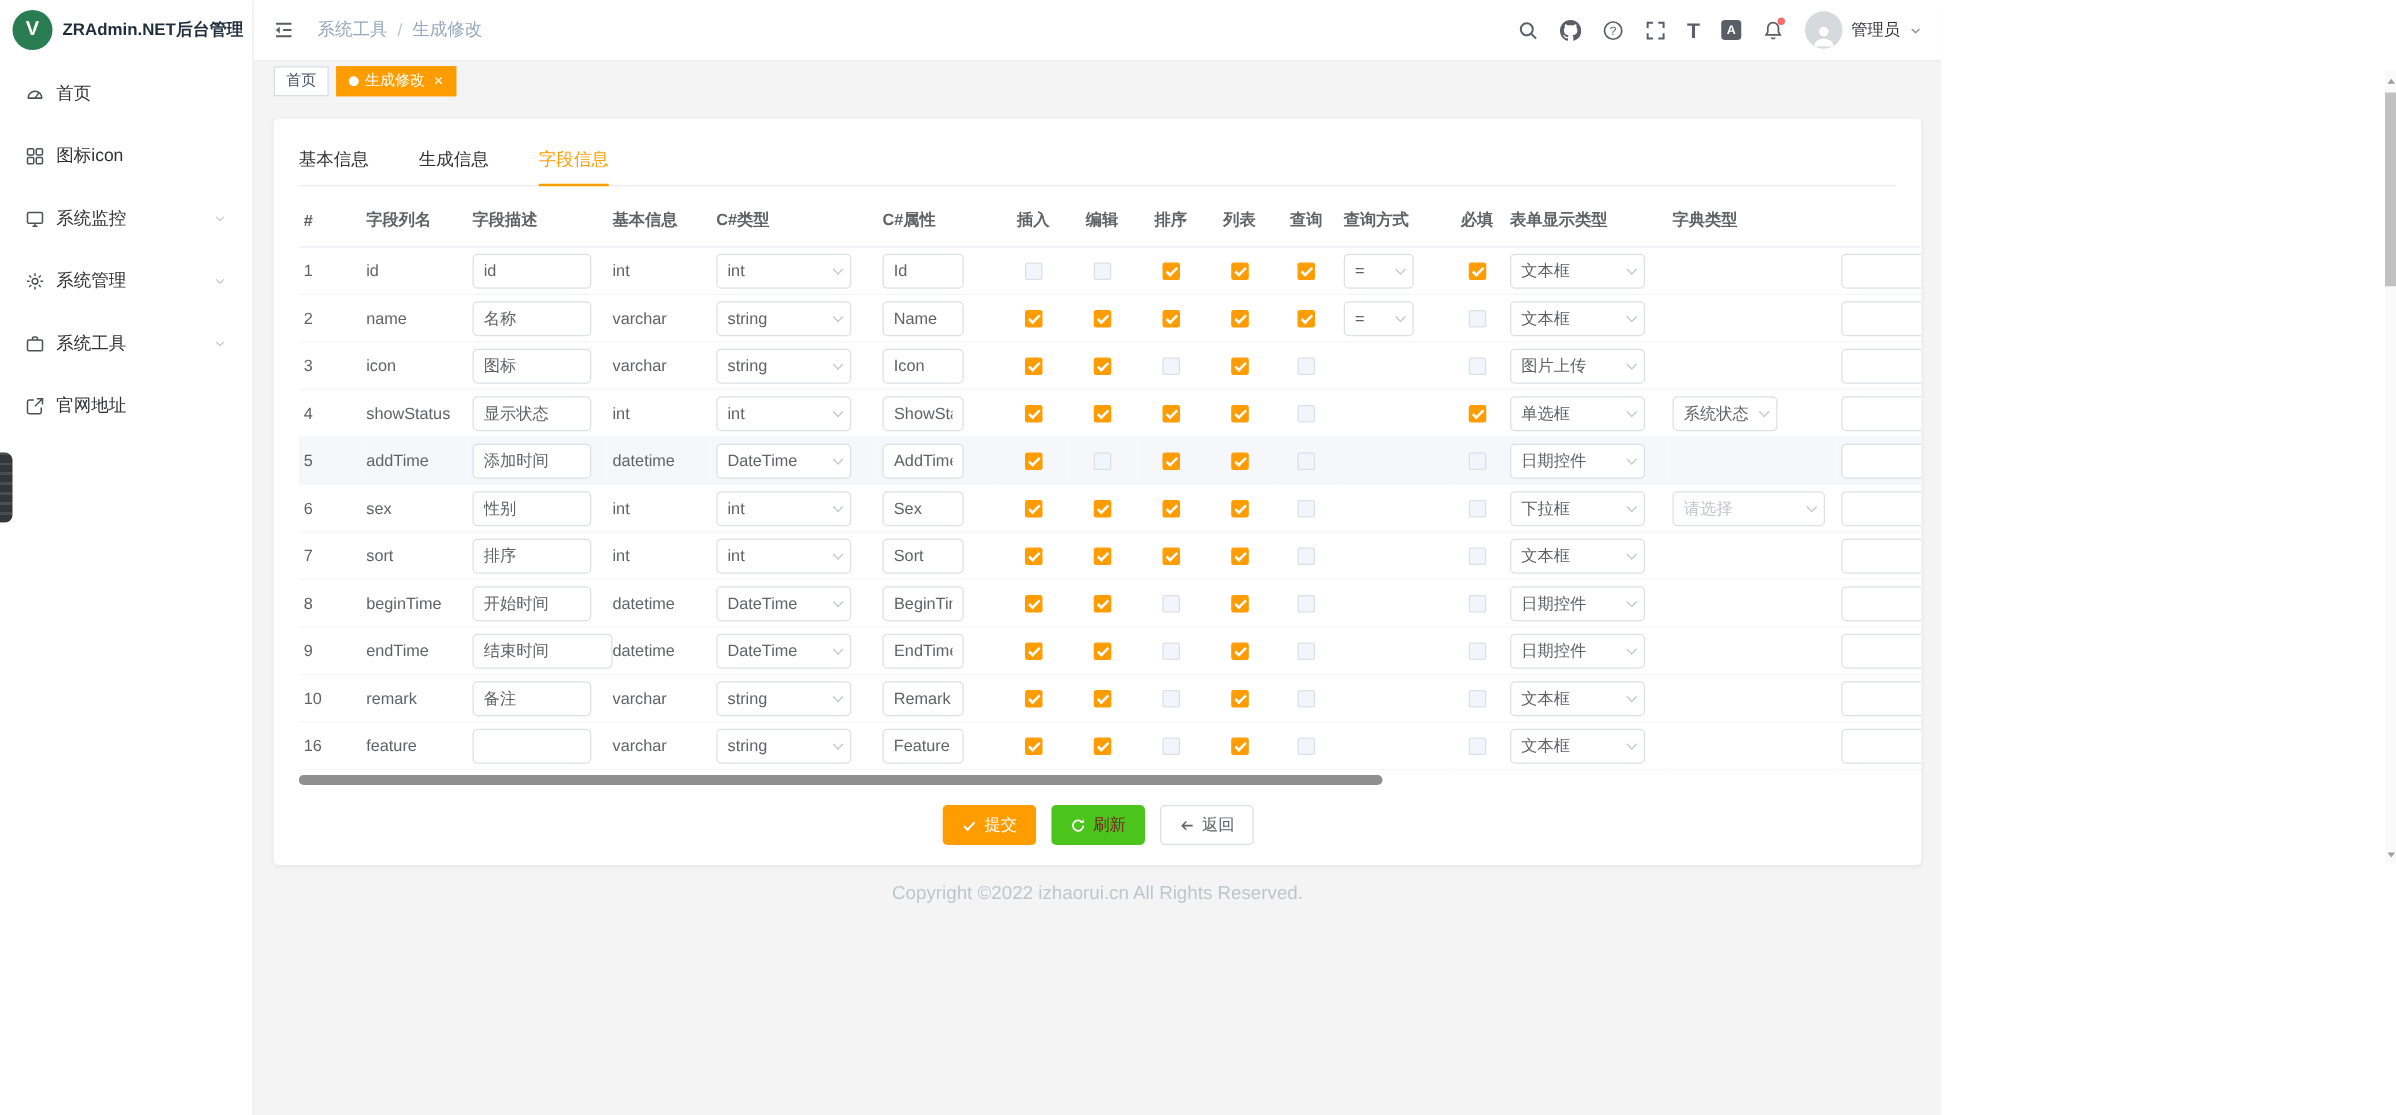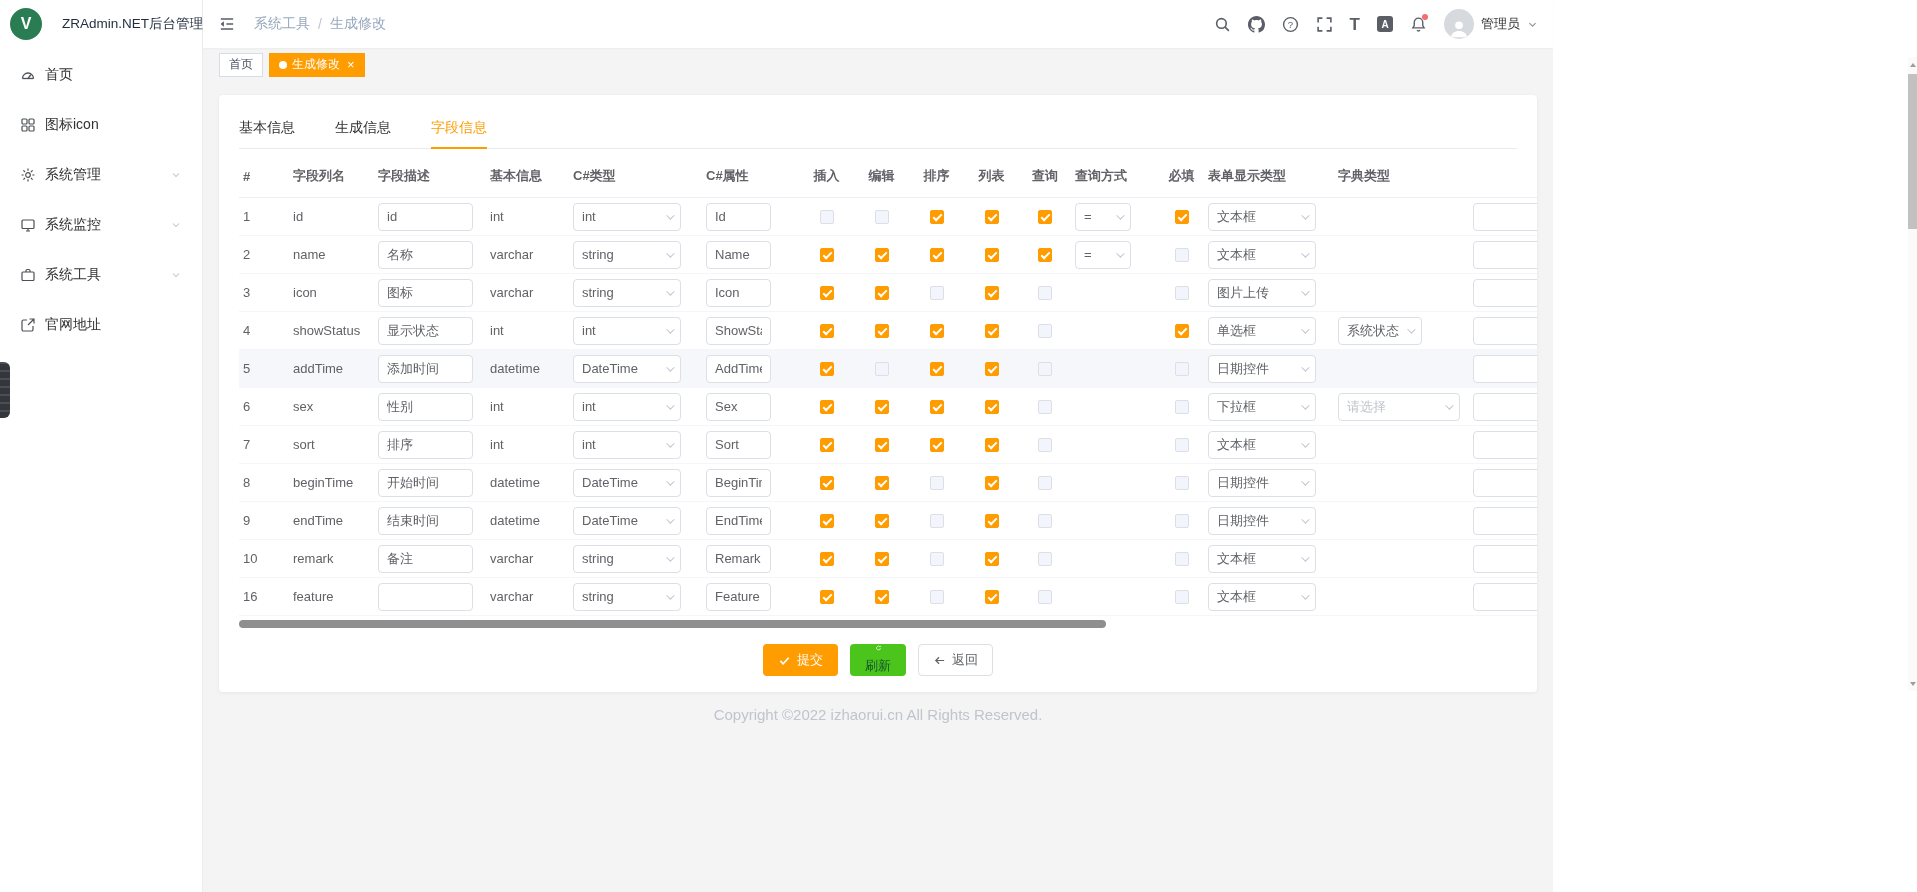--- a/index.html
+++ b/index.html
@@ -5,21 +5,21 @@
   * { box-sizing: border-box; margin: 0; padding: 0; }
   html,body { width:1917px; height:892px; overflow:hidden; background:#fff;
     font-family:"Liberation Sans","DejaVu Sans",sans-serif; }
   .page { display:flex; width:100%; height:100%; position:relative; }
 
   
   .sidebar { width:203px; flex:0 0 203px; background:#fff; border-right:1px solid #ececec; position:relative; }
   .logo-row { height:48px; display:flex; align-items:center; gap:8px; padding:0 10px; }
   .logo-circle { width:32px; height:32px; flex:0 0 32px; border-radius:50%; background:var(--logo-bg,#2a7d52);
     color:#fff; font-weight:bold; font-size:16px; display:flex; align-items:center; justify-content:center; }
-  .logo-title { font-size:13.5px; font-weight:normal; color:#1f2d3d; white-space:nowrap;margin-left:12px; }
+  .logo-title { font-size:13.5px; font-weight:bold; color:#1f2d3d; white-space:nowrap; }
   .menu { padding-top:2px; }
   .menu-item { height:50px; display:flex; align-items:center; padding:0 20px; font-size:14px; color:#303133; cursor:pointer; }
   .mi-icon { width:16px; height:16px; margin-right:9px; color:#4d5156; display:inline-flex; }
   .mi-icon svg { width:16px; height:16px; }
   .mi-arrow { margin-left:auto; color:#c0c4cc; display:inline-flex; }
   .mi-arrow svg { width:12px; height:12px; }
   .drawer-handle { position:absolute; left:0; top:362px; width:10px; height:56px; border-radius:0 6px 6px 0;
     background:repeating-linear-gradient(to bottom,#4a4d52 0 2px,#33363b 2px 8px); cursor:pointer; z-index:5; }
 
   
@@ -89,21 +89,21 @@
     border:solid #fff; border-width:0 2px 2px 0; transform:rotate(45deg); }
 
   .hscroll { height:8px; margin-top:4px; width:1294px; position:relative; }
   .hthumb { position:absolute; left:0; top:0; height:8px; width:67%; background:#8f8f8f; border-radius:4px; cursor:pointer; }
 
   .actions { display:flex; justify-content:center; gap:12px; margin-top:16px; }
   .btn { height:32px; padding:0 14px; border:1px solid transparent; border-radius:4px; display:inline-flex;
     align-items:center; gap:6px; font-size:13px; cursor:pointer; font-family:inherit; }
   .btn svg { width:13px; height:13px; }
   .btn-submit { background:var(--accent,#ff9c00); color:#fff; }
-  .btn-refresh { background:var(--success,#52c41a); color:#14532d;flex-direction:column; }
+  .btn-refresh { background:var(--success,#52c41a); color:#7f1d1d; }
   .btn-back { background:#fff; border-color:#dcdfe6; color:#606266; }
 
   .footer { text-align:center; padding:14px 0; font-size:15px; color:#c0c4cc; }
 
   
   .vscroll { position:absolute; top:57px; right:0; width:9px; height:634px; background:#fafafa; z-index:10; }
   .vs-arrow { position:absolute; left:0; width:9px; height:15px; display:flex; align-items:center; justify-content:center; cursor:pointer; }
   .vs-arrow.up { top:0; } .vs-arrow.down { bottom:0; }
   .tri-up { width:0; height:0; border-left:3px solid transparent; border-right:3px solid transparent; border-bottom:4px solid #9d9d9d; }
   .tri-down { width:0; height:0; border-left:3px solid transparent; border-right:3px solid transparent; border-top:4px solid #9d9d9d; }
@@ -137,39 +137,39 @@
               <rect x="9" y="2" width="5" height="5" rx="1"></rect>
               <rect x="2" y="9" width="5" height="5" rx="1"></rect>
               <rect x="9" y="9" width="5" height="5" rx="1"></rect>
             </svg>
         </span>
         <span>图标icon</span>
       </div>
       <div class="menu-item">
         <span class="mi-icon">
           <svg viewBox="0 0 16 16" fill="none" stroke="currentColor" stroke-width="1.2">
-              <circle cx="8" cy="8" r="2.3"></circle>
-              <path d="M8 1.5v2.2M8 12.3v2.2M1.5 8h2.2M12.3 8h2.2M3.4 3.4l1.6 1.6M11 11l1.6 1.6M12.6 3.4L11 5M5 11l-1.6 1.6"></path>
-            </svg>
-        </span>
-        <span>系统管理</span>
+              <rect x="2" y="3" width="12" height="8.5" rx="1"></rect>
+              <path d="M6 14h4M8 11.5V14"></path>
+            </svg>
+        </span>
+        <span>系统监控</span>
         <span class="mi-arrow">
           <svg viewBox="0 0 16 16" fill="none" stroke="currentColor" stroke-width="1.4">
               <path d="M4 6l4 4 4-4"></path>
             </svg>
         </span>
       </div>
       <div class="menu-item">
         <span class="mi-icon">
           <svg viewBox="0 0 16 16" fill="none" stroke="currentColor" stroke-width="1.2">
-              <rect x="2" y="3" width="12" height="8.5" rx="1"></rect>
-              <path d="M6 14h4M8 11.5V14"></path>
-            </svg>
-        </span>
-        <span>系统监控</span>
+              <circle cx="8" cy="8" r="2.3"></circle>
+              <path d="M8 1.5v2.2M8 12.3v2.2M1.5 8h2.2M12.3 8h2.2M3.4 3.4l1.6 1.6M11 11l1.6 1.6M12.6 3.4L11 5M5 11l-1.6 1.6"></path>
+            </svg>
+        </span>
+        <span>系统管理</span>
         <span class="mi-arrow">
           <svg viewBox="0 0 16 16" fill="none" stroke="currentColor" stroke-width="1.4">
               <path d="M4 6l4 4 4-4"></path>
             </svg>
         </span>
       </div>
       <div class="menu-item">
         <span class="mi-icon">
           <svg viewBox="0 0 16 16" fill="none" stroke="currentColor" stroke-width="1.2">
               <rect x="2" y="5" width="12" height="8.5" rx="1"></rect>
@@ -519,21 +519,21 @@
                   <td><div class="sel" style="width: 108px;">
                       <span class="sel-t">日期控件</span>
                       <i class="caret"></i>
                     </div></td>
                   <td></td>
                   <td><input class="tin" style="width: 95px;"></td>
                 </tr>
                 <tr class="trow">
                   <td>9</td>
                   <td>endTime</td>
-                  <td><input class="tin" value="结束时间" style="width: 95px;"></td>
+                  <td><input class="tin" value="结束时间" style="width: 112px;"></td>
                   <td>datetime</td>
                   <td><div class="sel" style="width: 108px;">
                       <span class="sel-t">DateTime</span>
                       <i class="caret"></i>
                     </div></td>
                   <td><input class="tin" value="EndTime" style="width: 65px;"></td>
                   <td class="c"><span class="cb on"></span></td>
                   <td class="c"><span class="cb on"></span></td>
                   <td class="c"><span class="cb"></span></td>
                   <td class="c"><span class="cb on"></span></td>

